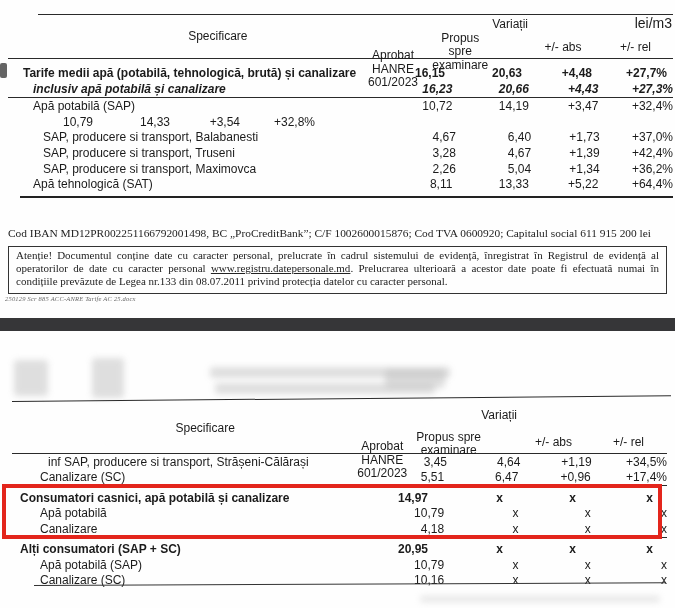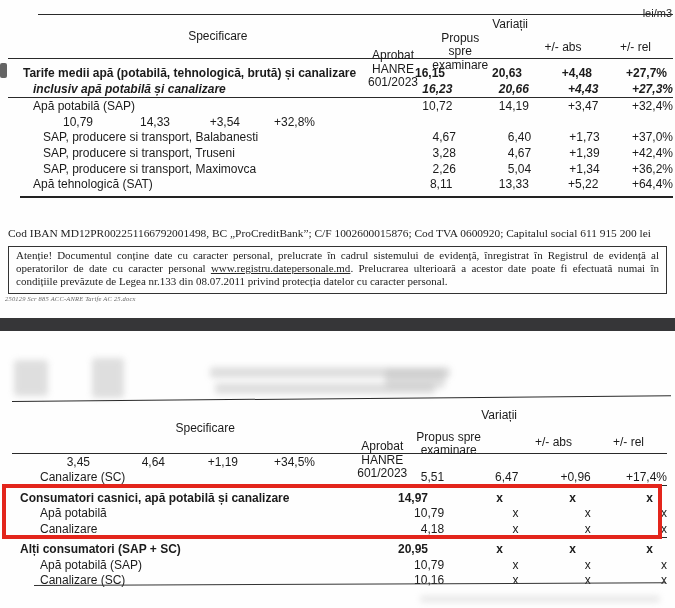--- a/index.html
+++ b/index.html
@@ -50,21 +50,21 @@
   .b{font-weight:700;}
   .i{font-style:italic;}
   .ind0{padding-left:15px;}.ind1{padding-left:25px;}.ind2{padding-left:35px;}
   .t2 .ind0{padding-left:8px;}.t2 .ind1{padding-left:28px;}.t2 .ind2{padding-left:36px;}
 
   .t1 .bline{margin-top:4px;margin-left:12px;border-top:2.5px solid #222;}
   .t2 .bline{position:absolute;left:22px;width:632px;top:184px;border-top:1.8px solid #333;
              transform:rotate(-0.25deg);transform-origin:left top;}
 
   
-  .unit{position:absolute;top:7px;right:3px;font-size:11px;}
+  .unit{position:absolute;top:15px;right:3px;font-size:14px;}
   .iban{position:absolute;left:8px;top:227px;width:665px;font-family:"Liberation Serif",serif;
         font-size:11.4px;color:#222;white-space:nowrap;}
   .attn{position:absolute;left:8px;top:246px;width:659px;box-sizing:border-box;
         border:1.2px solid #333;padding:2px 7px 4px 7px;font-family:"Liberation Serif",serif;
         font-size:11px;line-height:13.2px;color:#222;text-align:justify;}
   .attn .lnk{text-decoration:underline;}
   .footnote{position:absolute;left:5px;top:295px;font-family:"Liberation Serif",serif;
             font-style:italic;font-size:6.5px;color:#666;letter-spacing:.2px;}
 
   
@@ -202,20 +202,21 @@
       <div class="h-var">
         <div class="v-title">Variații</div>
         <div class="v-sub">
           <span>+/- abs</span>
           <span>+/- rel</span>
         </div>
       </div>
     </div>
     <div>
         <div class="row">
+          <div class="lab ind2">inf SAP, producere si transport, Strășeni-Călărași</div>
           <div class="num c1">3,45</div>
           <div class="num c2">4,64</div>
           <div class="num c3">+1,19</div>
           <div class="num c4">+34,5%</div>
         </div>
         <div class="row rule">
           <div class="lab ind1">Canalizare (SC)</div>
           <div class="num c1">5,51</div>
           <div class="num c2">6,47</div>
           <div class="num c3">+0,96</div>

